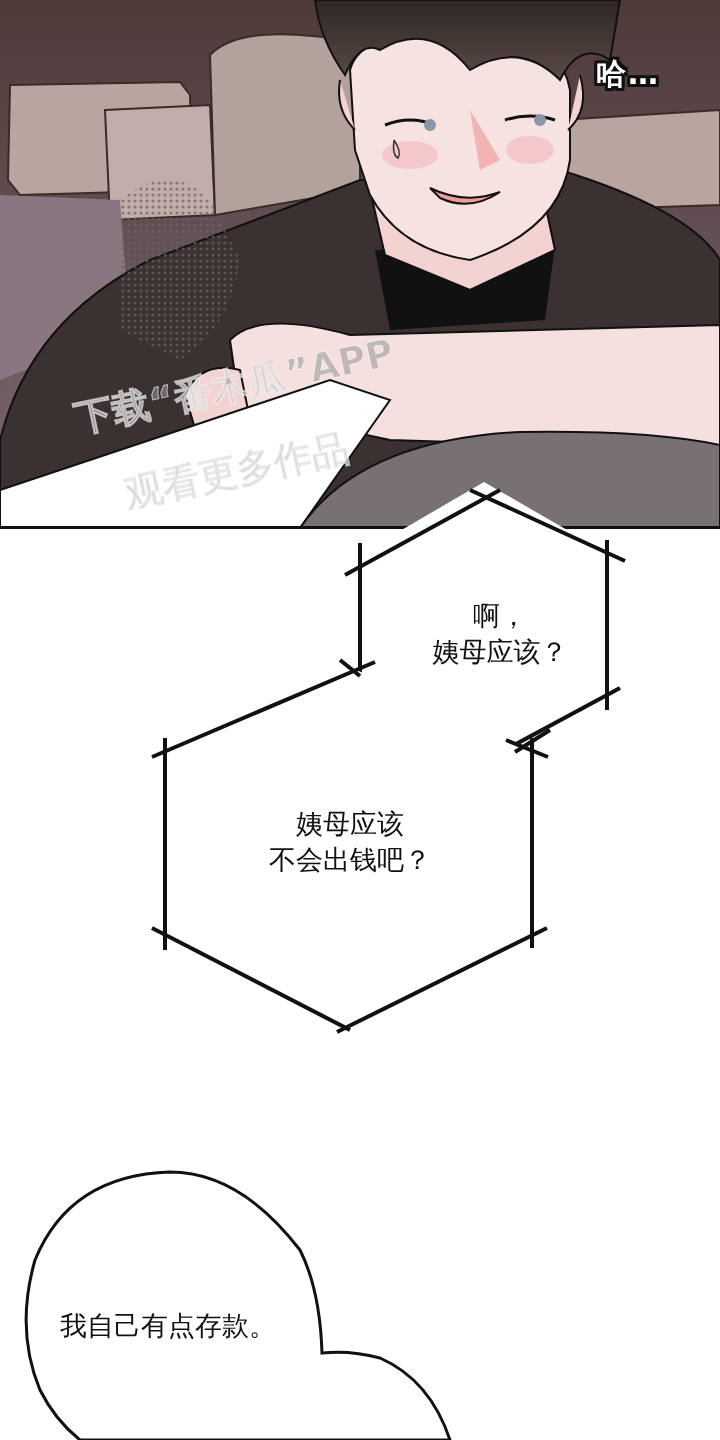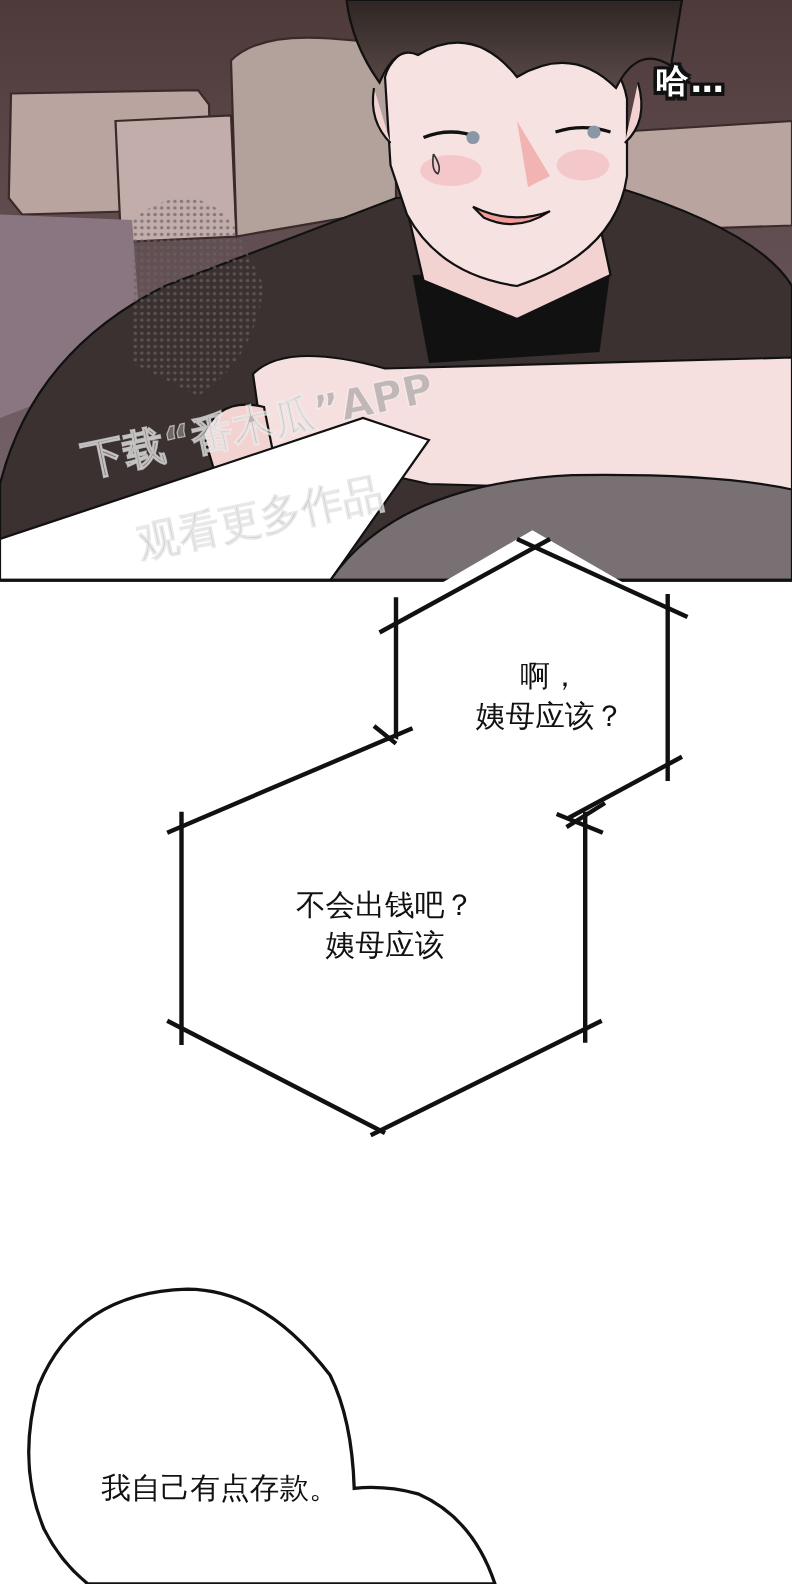--- a/index.html
+++ b/index.html
@@ -15,21 +15,21 @@
                         0 -3px 0 #111, 0 3px 0 #111, -3px 0 0 #111, 3px 0 0 #111; }
     .watermark { position: absolute; color: rgba(150,150,150,0.55); font-weight: bold;
                  transform: rotate(-12deg); transform-origin: left top; white-space: nowrap;
                  -webkit-text-stroke: 1px rgba(255,255,255,0.6); }
     .wm1 { left: 70px; top: 395px; font-size: 38px; }
     .wm2 { left: 120px; top: 470px; font-size: 38px; }
     .bubble-text { position: absolute; color: #111; font-size: 27px; line-height: 36px;
                    text-align: center; white-space: nowrap; }
     .t1 { left: 410px; top: 598px; width: 180px; }
     .t2 { left: 230px; top: 806px; width: 240px; }
-    .t3 { left: 60px; top: 1308px; width: 280px; text-align: center; margin-top: 28px; }
+    .t3 { left: 60px; top: 1308px; width: 280px; text-align: left; }
   </style>
 </head>
 <body>
 
 <div class="panel-art">
   <svg width="720" height="528" viewBox="0 0 720 528">
     <defs>
       <linearGradient id="bg" x1="0" y1="0" x2="0" y2="1">
         <stop offset="0" stop-color="#4f3a3a"></stop>
         <stop offset="1" stop-color="#7b6a72"></stop>
@@ -120,19 +120,19 @@
 
   <path d="M322 1353 Q320 1290 300 1250 Q240 1172 170 1172 Q70 1175 35 1260 Q15 1330 40 1390 Q55 1420 80 1440 L450 1440 Q430 1380 380 1358 Q350 1350 322 1353 Z" fill="#fff" stroke="#111" stroke-width="3"></path>
 </svg>
 
 <div class="bubble-text t1">
   <div>啊，</div>
   <div>姨母应该？</div>
 </div>
 
 <div class="bubble-text t2">
+  <div>姨母应该</div>
   <div>不会出钱吧？</div>
-  <div>姨母应该</div>
 </div>
 
 <div class="bubble-text t3">
   <div>我自己有点存款。</div>
 </div>
 
 </body></html>

